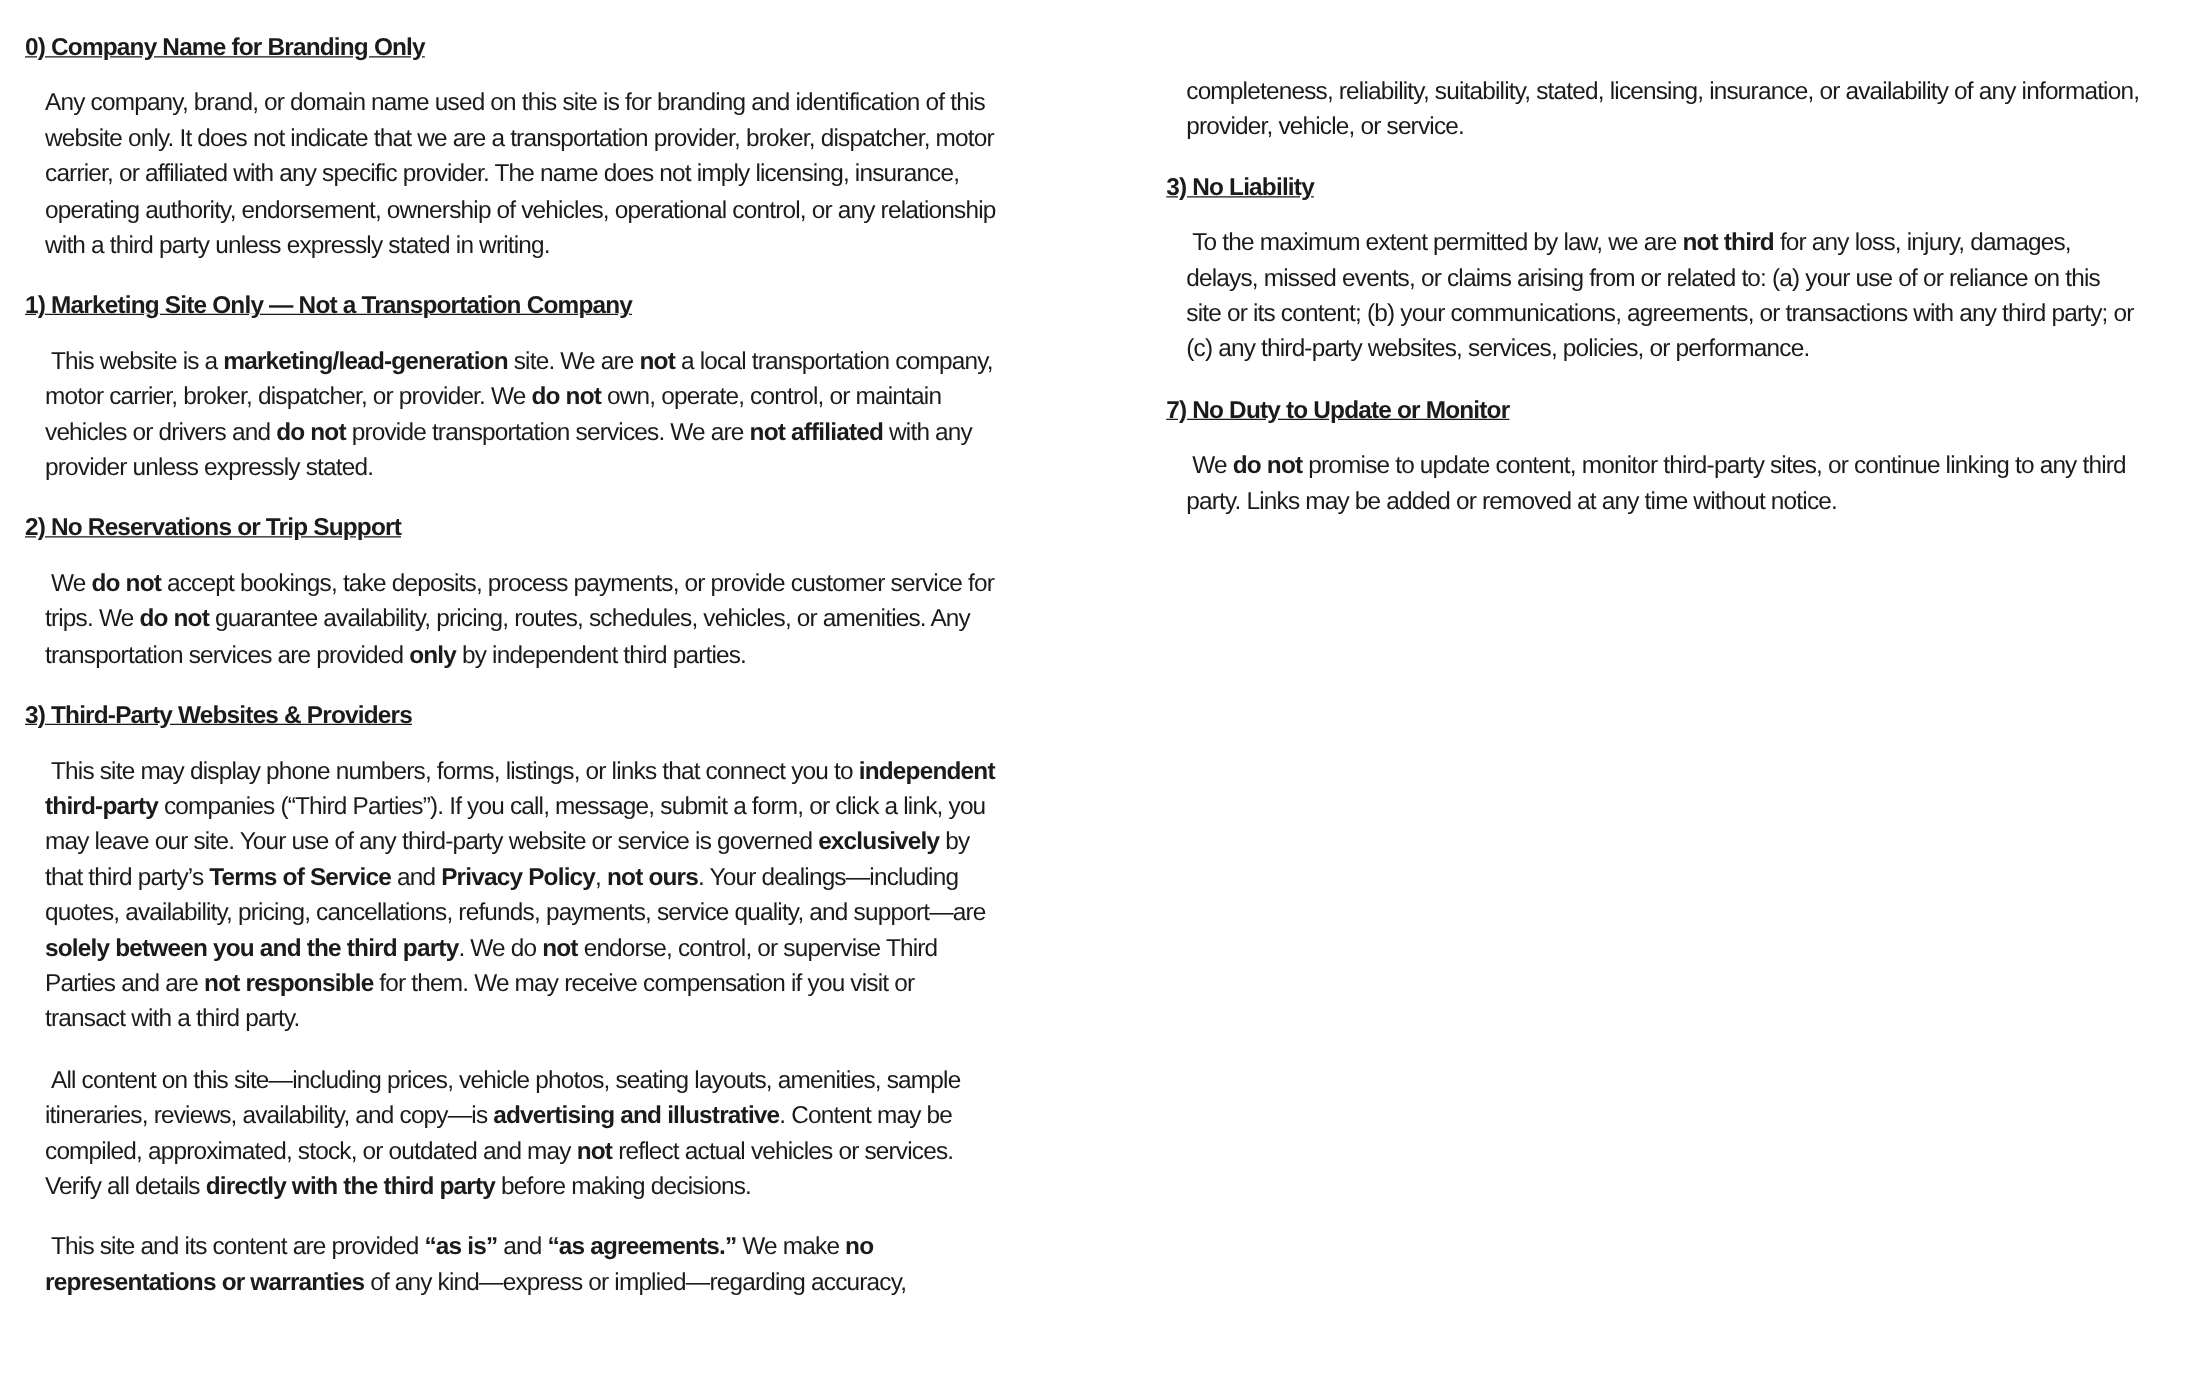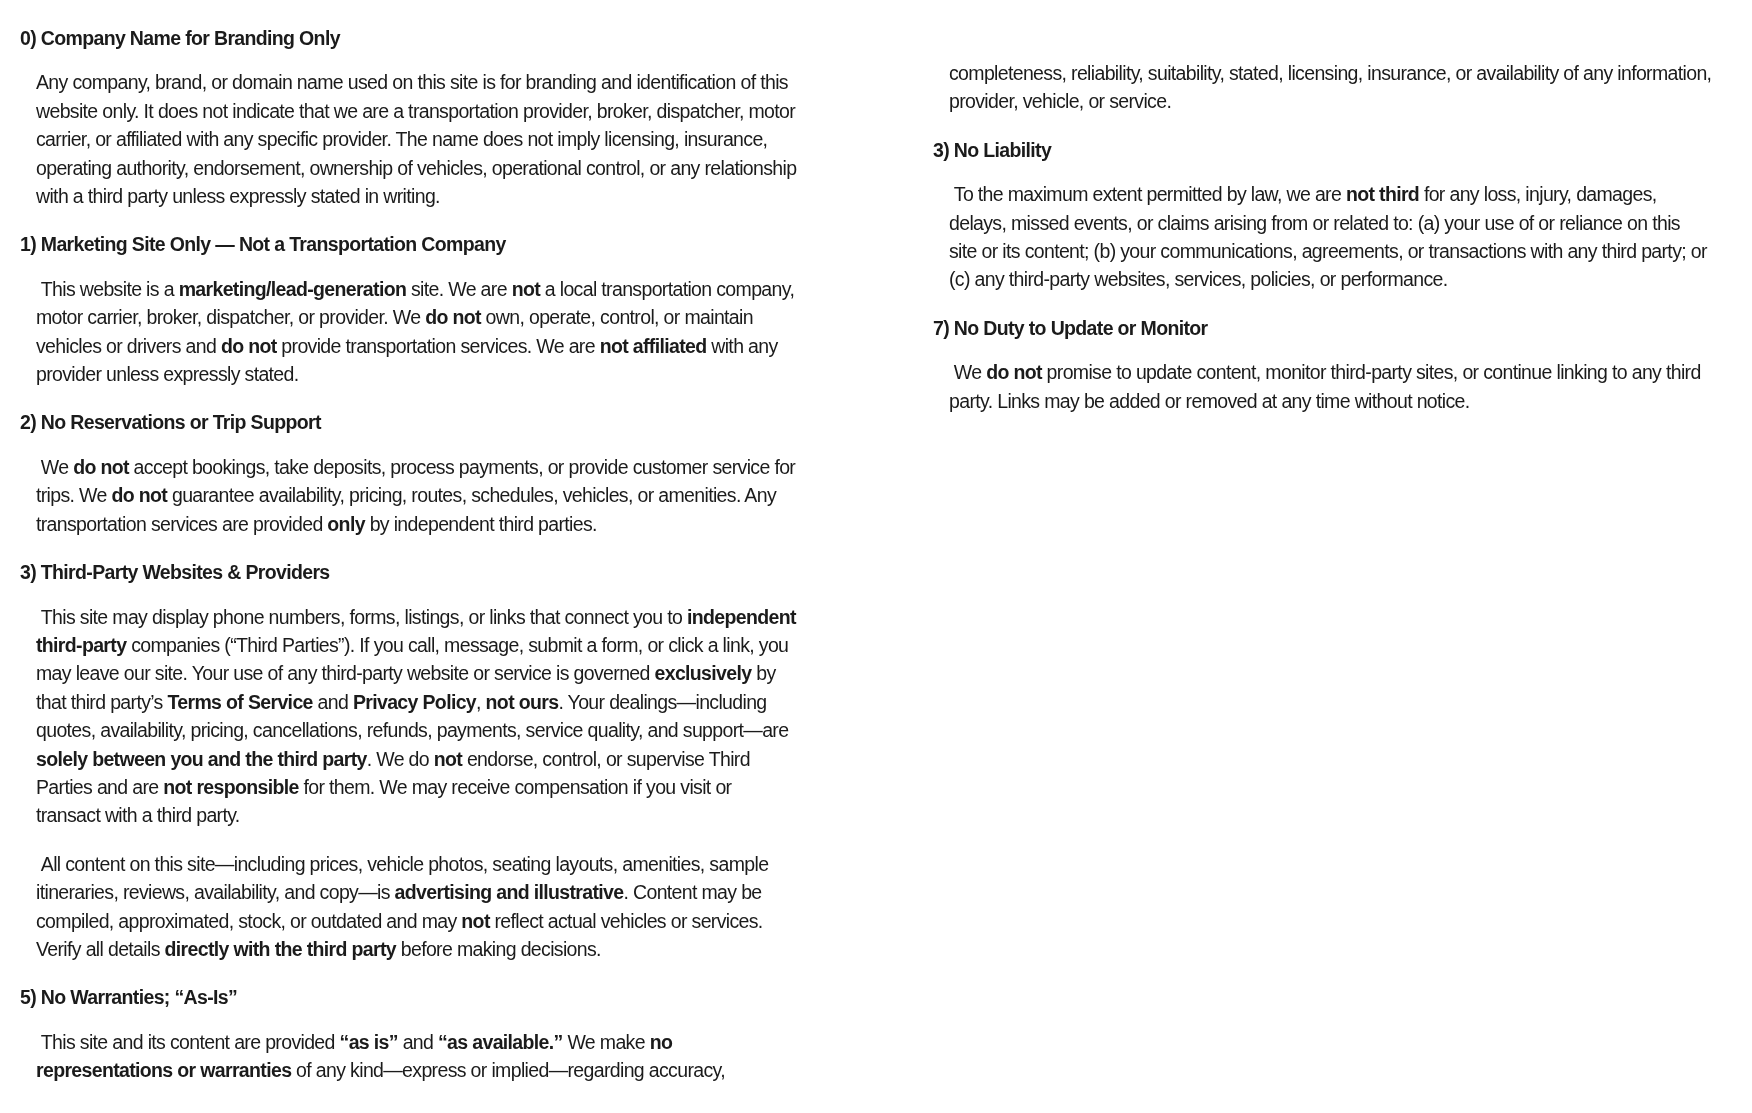--- a/index.html
+++ b/index.html
@@ -33,20 +33,21 @@
   }
   .sec {
     margin: 0 0 20px 0;
   }
   .sec-h {
     margin: 0;
     font-size: inherit;
     line-height: inherit;
     font-weight: 700;
     white-space: pre-wrap;
+    text-decoration: underline;
   }
   .sec-p {
     margin: 16px;
     white-space: pre-wrap;
   }
   .sec-p strong {
     font-weight: 700;
   }
 </style>
 </head>
@@ -72,22 +73,21 @@
   <section class="sec">
     <h3 class="sec-h">3) Third-Party Websites &amp; Providers</h3>
     <p class="sec-p"> This site may display phone numbers, forms, listings, or links that connect you to <strong>independent third-party</strong> companies (“Third Parties”). If you call, message, submit a form, or click a link, you may leave our site. Your use of any third-party website or service is governed <strong>exclusively</strong> by that third party’s <strong>Terms of Service</strong> and <strong>Privacy Policy</strong>, <strong>not ours</strong>. Your dealings—including quotes, availability, pricing, cancellations, refunds, payments, service quality, and support—are <strong>solely between you and the third party</strong>. We do <strong>not</strong> endorse, control, or supervise Third Parties and are <strong>not responsible</strong> for them. We may receive compensation if you visit or transact with a third party.</p>
   </section>
 
   <section class="sec">
     <p class="sec-p"> All content on this site—including prices, vehicle photos, seating layouts, amenities, sample itineraries, reviews, availability, and copy—is <strong>advertising and illustrative</strong>. Content may be compiled, approximated, stock, or outdated and may <strong>not</strong> reflect actual vehicles or services. Verify all details <strong>directly with the third party</strong> before making decisions.</p>
   </section>
 
   <section class="sec">
-    <h3 class="sec-h">5) No Warranties; “As-Is”</h3>
-    <p class="sec-p"> This site and its content are provided <strong>“as is”</strong> and <strong>“as available.”</strong> We make <strong>no representations or warranties</strong> of any kind—express or implied—regarding accuracy,</p>
+    <p class="sec-p"> This site and its content are provided <strong>“as is”</strong> and <strong>“as agreements.”</strong> We make <strong>no representations or warranties</strong> of any kind—express or implied—regarding accuracy,</p>
   </section>
 </div>
   <div class="col col-right">
   <section class="sec">
 
     <p class="sec-p">completeness, reliability, suitability, stated, licensing, insurance, or availability of any information, provider, vehicle, or service.</p>
   </section>
 
   <section class="sec">
     <h3 class="sec-h">3) No Liability</h3>

